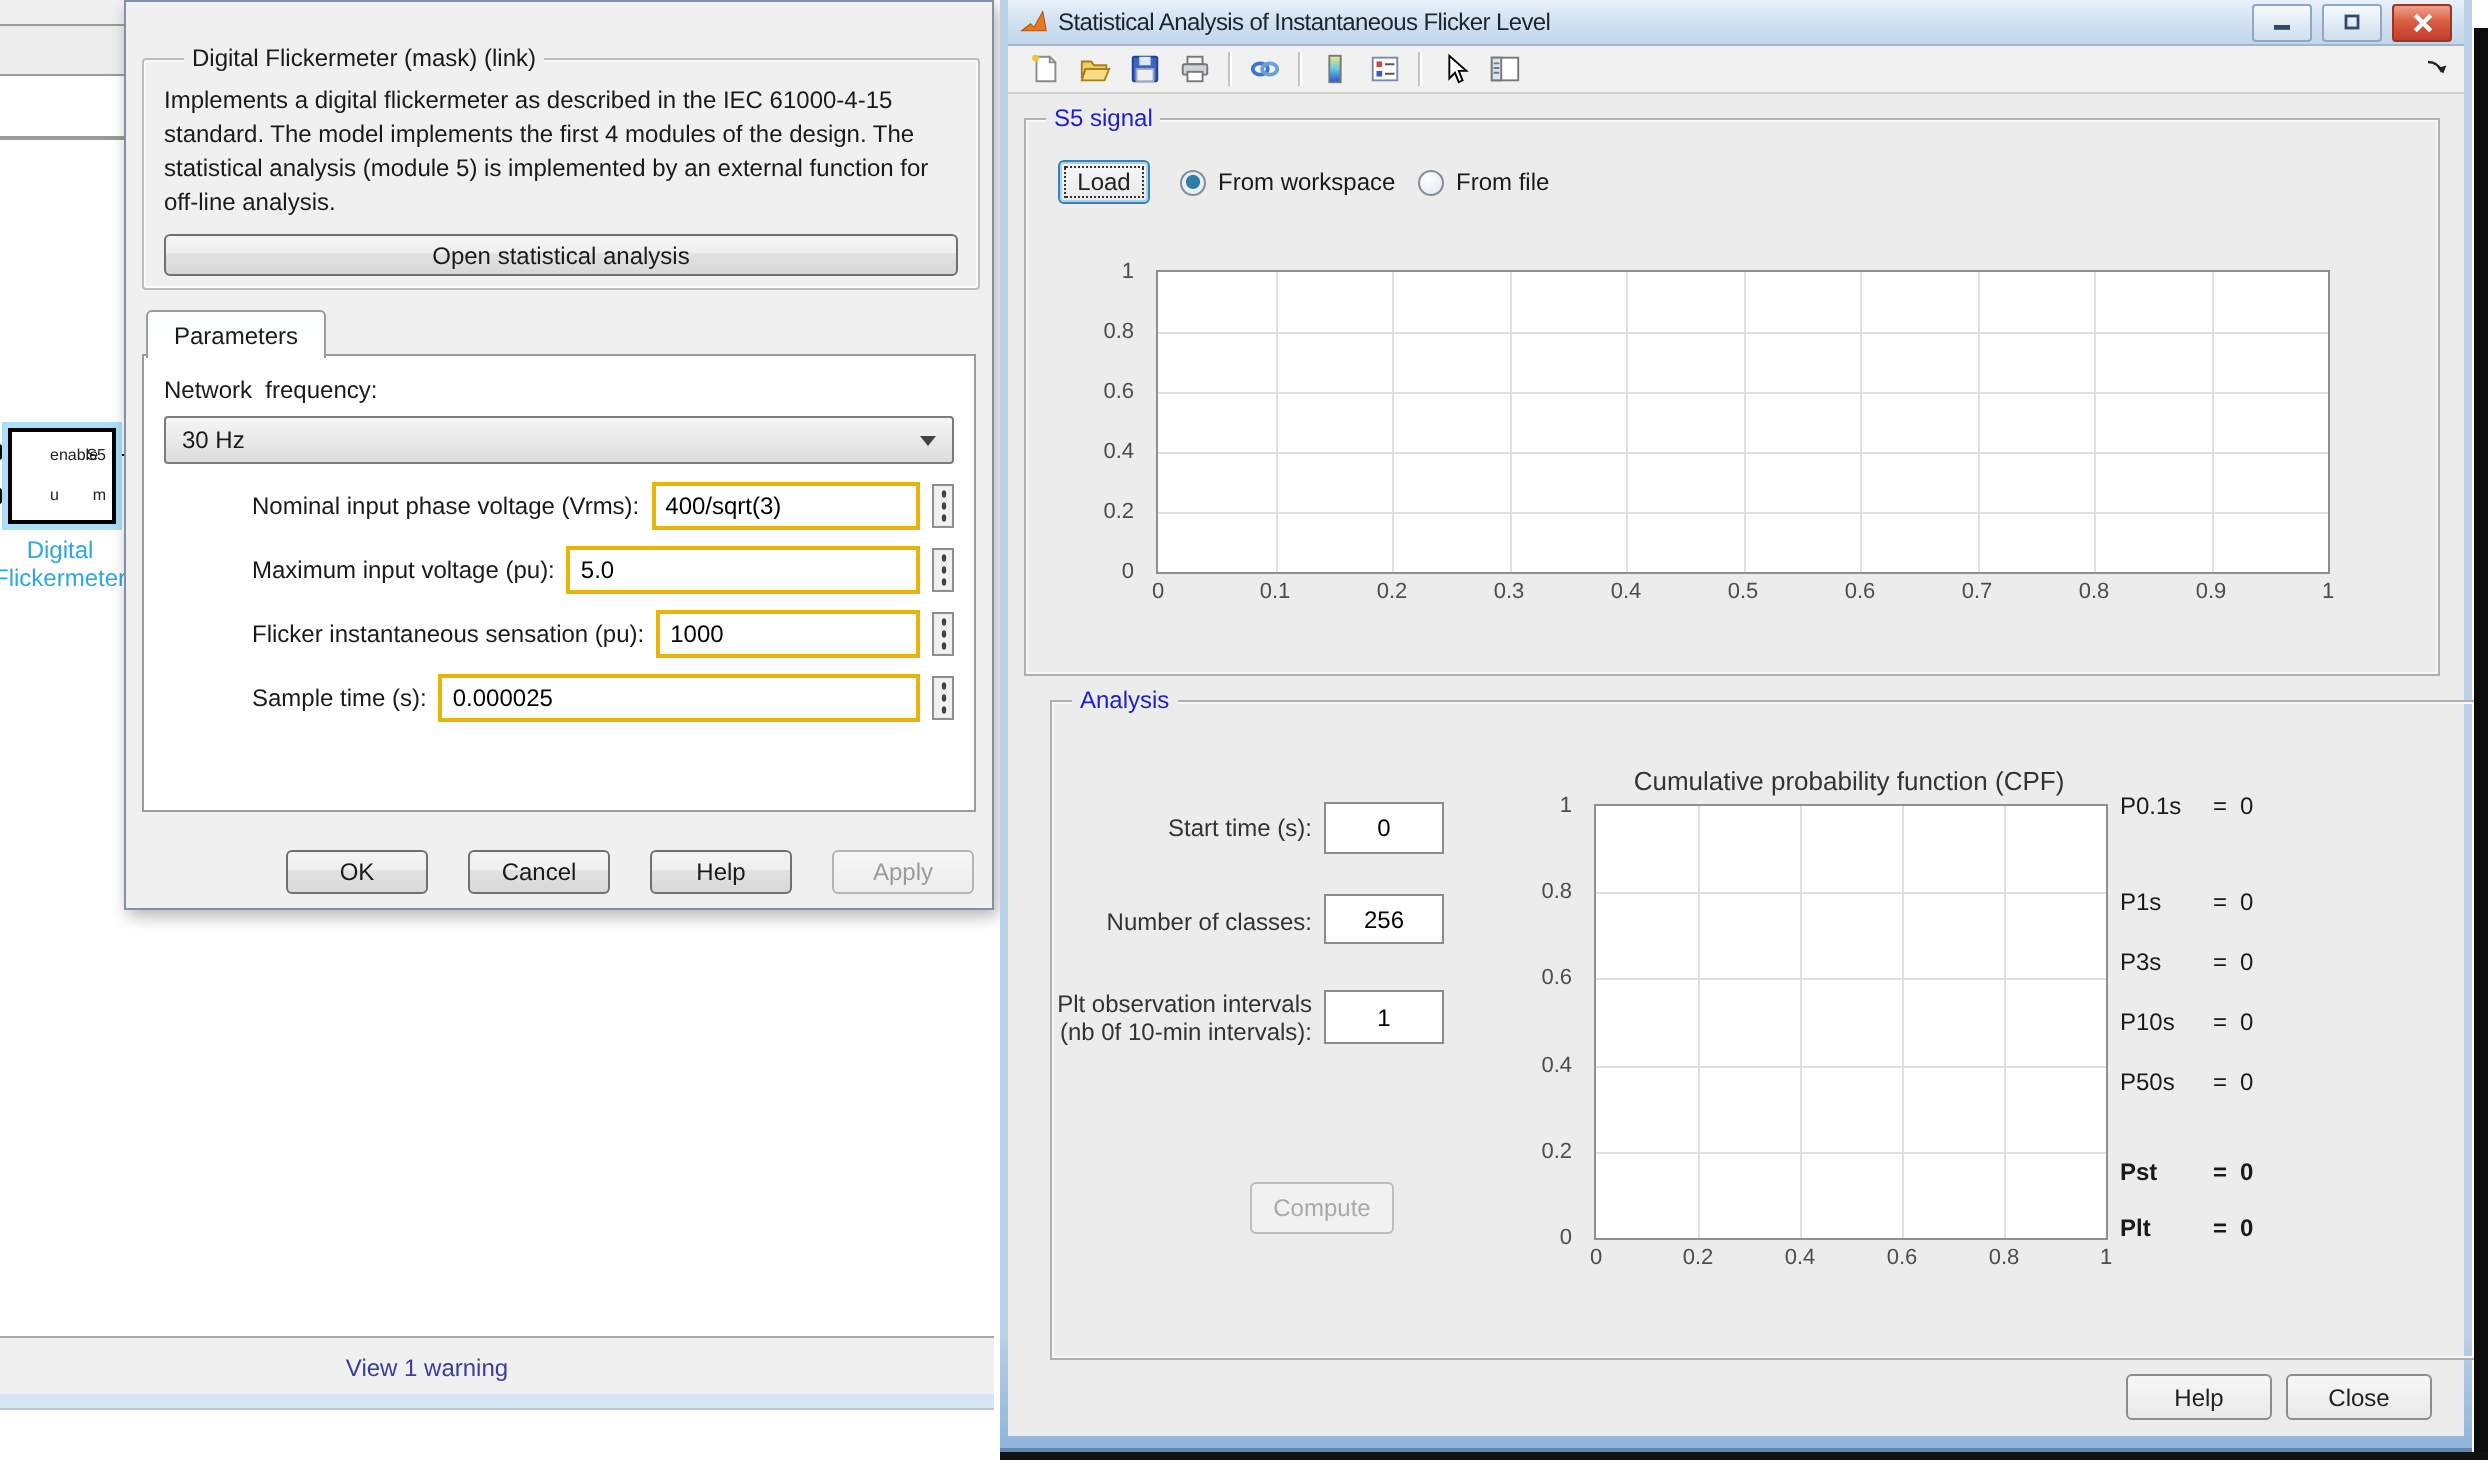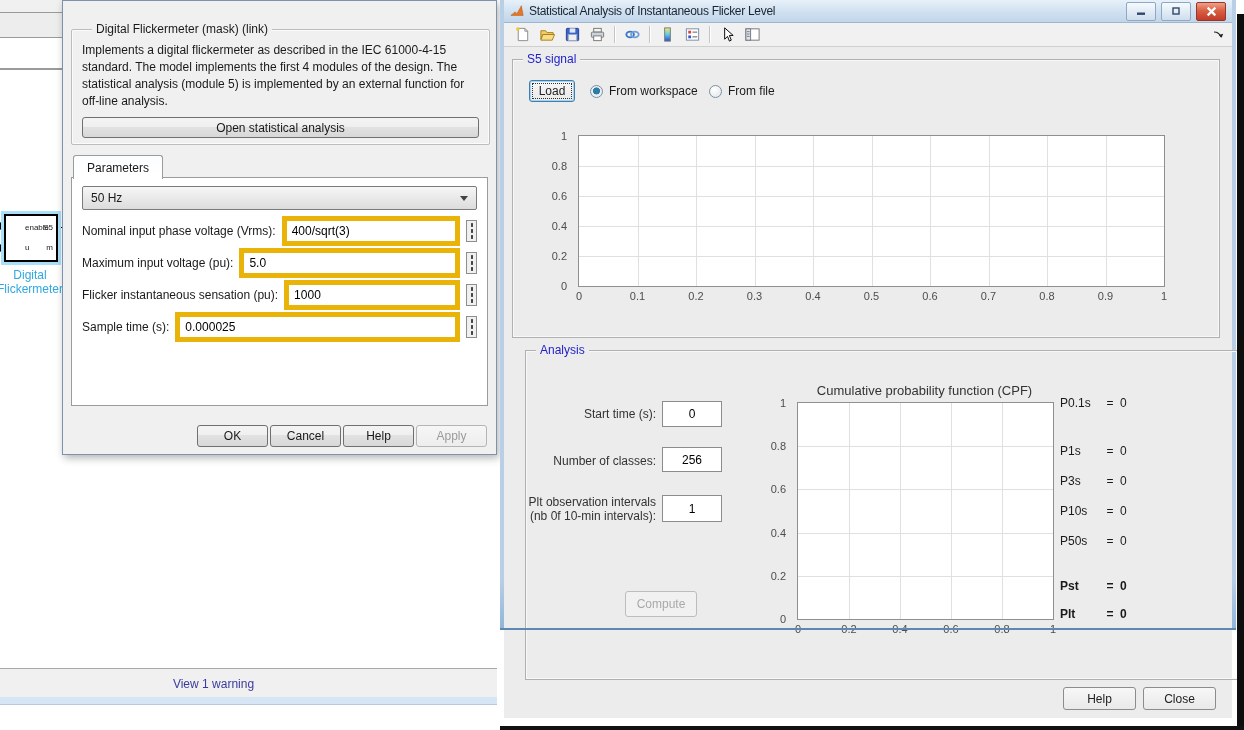--- a/index.html
+++ b/index.html
@@ -38,34 +38,34 @@
   .mask-desc{position:absolute;left:10px;top:12px;width:398px;font-size:12px;line-height:17px;color:#1a1a1a;}
   .btn{font-family:"Liberation Sans",sans-serif;font-size:12px;color:#1a1a1a;border:1px solid #707070;border-radius:3px;
        background:linear-gradient(#f4f4f4,#efefef 45%,#e2e2e2 46%,#d8d8d8);cursor:pointer;}
   .btn.disabled{color:#9b9b9b;border-color:#b5b5b5;background:linear-gradient(#f6f6f6,#ededed);cursor:default;}
   .open-btn{position:absolute;left:10px;bottom:6px;width:397px;height:21px;}
   .tab{position:absolute;left:10px;top:154px;width:88px;height:23px;background:linear-gradient(#fbfdff,#ffffff);
        border:1px solid #9b9b9b;border-bottom:none;border-radius:3px 3px 0 0;z-index:2;
        display:flex;align-items:center;justify-content:center;font-size:12px;}
   .tab-panel{position:absolute;left:8px;top:176px;width:417px;height:229px;background:#ffffff;border:1px solid #9b9b9b;
              box-sizing:border-box;z-index:1;padding:8px 10px;box-sizing:border-box;}
-  .fld-label{font-size:12px;white-space:pre;}
+  .fld-label{font-size:12px;white-space:pre;margin-left:44px;}
   .net-label{margin:2px 0 6px 0;}
   .dropdown{height:22px;border:1px solid #7b7b7b;border-radius:2px;background:linear-gradient(#f6f6f6,#dcdcdc);
             display:flex;align-items:center;padding:0 8px;font-size:12px;position:relative;cursor:pointer;}
   .dd-arrow{position:absolute;right:8px;top:9px;width:0;height:0;border-left:4px solid transparent;border-right:4px solid transparent;border-top:5px solid #444;}
   .frow{display:flex;align-items:center;gap:6px;margin-top:10px;height:22px;}
-  .frow input{flex:1;height:20px;border:5px solid #eab308;font-family:"Liberation Sans",sans-serif;font-size:12px;padding:0 5px;min-width:0;}
+  .frow input{flex:1;height:20px;border:2px solid #eab308;font-family:"Liberation Sans",sans-serif;font-size:12px;padding:0 5px;min-width:0;}
   .dots-btn{width:11px;height:22px;border:1px solid #8e8e8e;background:#f0f0f0 radial-gradient(#444 1.1px,transparent 1.3px) center/4px 6px repeat-y;
             background-position:center;cursor:pointer;box-sizing:border-box;}
-  .dlg-footer{position:absolute;right:9px;bottom:7px;display:flex;gap:2px;}
+  .dlg-footer{position:absolute;right:9px;bottom:7px;display:flex;gap:20px;}
   .dlg-footer .btn{width:71px;height:22px;}
 
   
-  .figwin{position:absolute;left:500px;top:0;width:736px;height:630px;background:linear-gradient(#b9cfe6 92%,#8fb4d9);}
+  .figwin{position:absolute;left:500px;top:0;width:736px;height:726px;background:linear-gradient(#b9cfe6 92%,#8fb4d9);}
   .figwin::after{content:"";position:absolute;left:0;bottom:0;width:100%;height:2px;background:#5e88b4;}
   .fig-inner{position:absolute;left:4px;top:0;width:728px;height:718px;display:flex;flex-direction:column;}
   .fig-title{height:22px;background:linear-gradient(#e8f1fa,#cfe0f0 55%,#c2d6ea);display:flex;align-items:center;gap:5px;
              padding:0 6px;border-bottom:1px solid #9fb6cf;}
   .fig-title .t{font-size:12px;letter-spacing:-0.3px;color:#1c2430;flex:1;white-space:nowrap;overflow:hidden;}
   .winbtn{width:28px;height:17px;border-radius:2px;display:flex;align-items:center;justify-content:center;cursor:pointer;}
   .winbtn.min,.winbtn.res{border:1px solid #8fa8c4;background:linear-gradient(#f6fafd,#cfdeed);}
   .winbtn.cls{border:1px solid #9b3626;background:linear-gradient(#f0a08a,#d95f43 45%,#c23b2a);}
   .toolbar{height:23px;background:#f1f1f1;border-bottom:1px solid #cfcfcf;display:flex;align-items:center;gap:5px;padding:0 8px;}
   .tbi{width:20px;height:19px;display:flex;align-items:center;justify-content:center;cursor:pointer;border-radius:2px;}
@@ -135,22 +135,23 @@
   <div class="dialog">
 
     <div class="groupbox">
       <span class="legend">Digital Flickermeter (mask) (link)</span>
       <div class="mask-desc">Implements a digital flickermeter as described in the IEC 61000-4-15 standard. The model implements the first 4 modules of the design. The statistical analysis (module 5) is implemented by an external function for off-line analysis.</div>
       <button class="btn open-btn">Open statistical analysis</button>
     </div>
 
     <div class="tab">Parameters</div>
     <div class="tab-panel">
+      <div class="fld-label net-label">Network  frequency:</div>
       <div class="dropdown">
-        <span>50 Hz</span>
+        <span>30 Hz</span>
         <span class="dd-arrow"></span>
       </div>
 
       <div class="frow">
         <span class="fld-label">Nominal input phase voltage (Vrms):</span>
         <input value="400/sqrt(3)" style="">
         <span class="dots-btn"></span>
       </div>
       <div class="frow">
         <span class="fld-label">Maximum input voltage (pu):</span>

